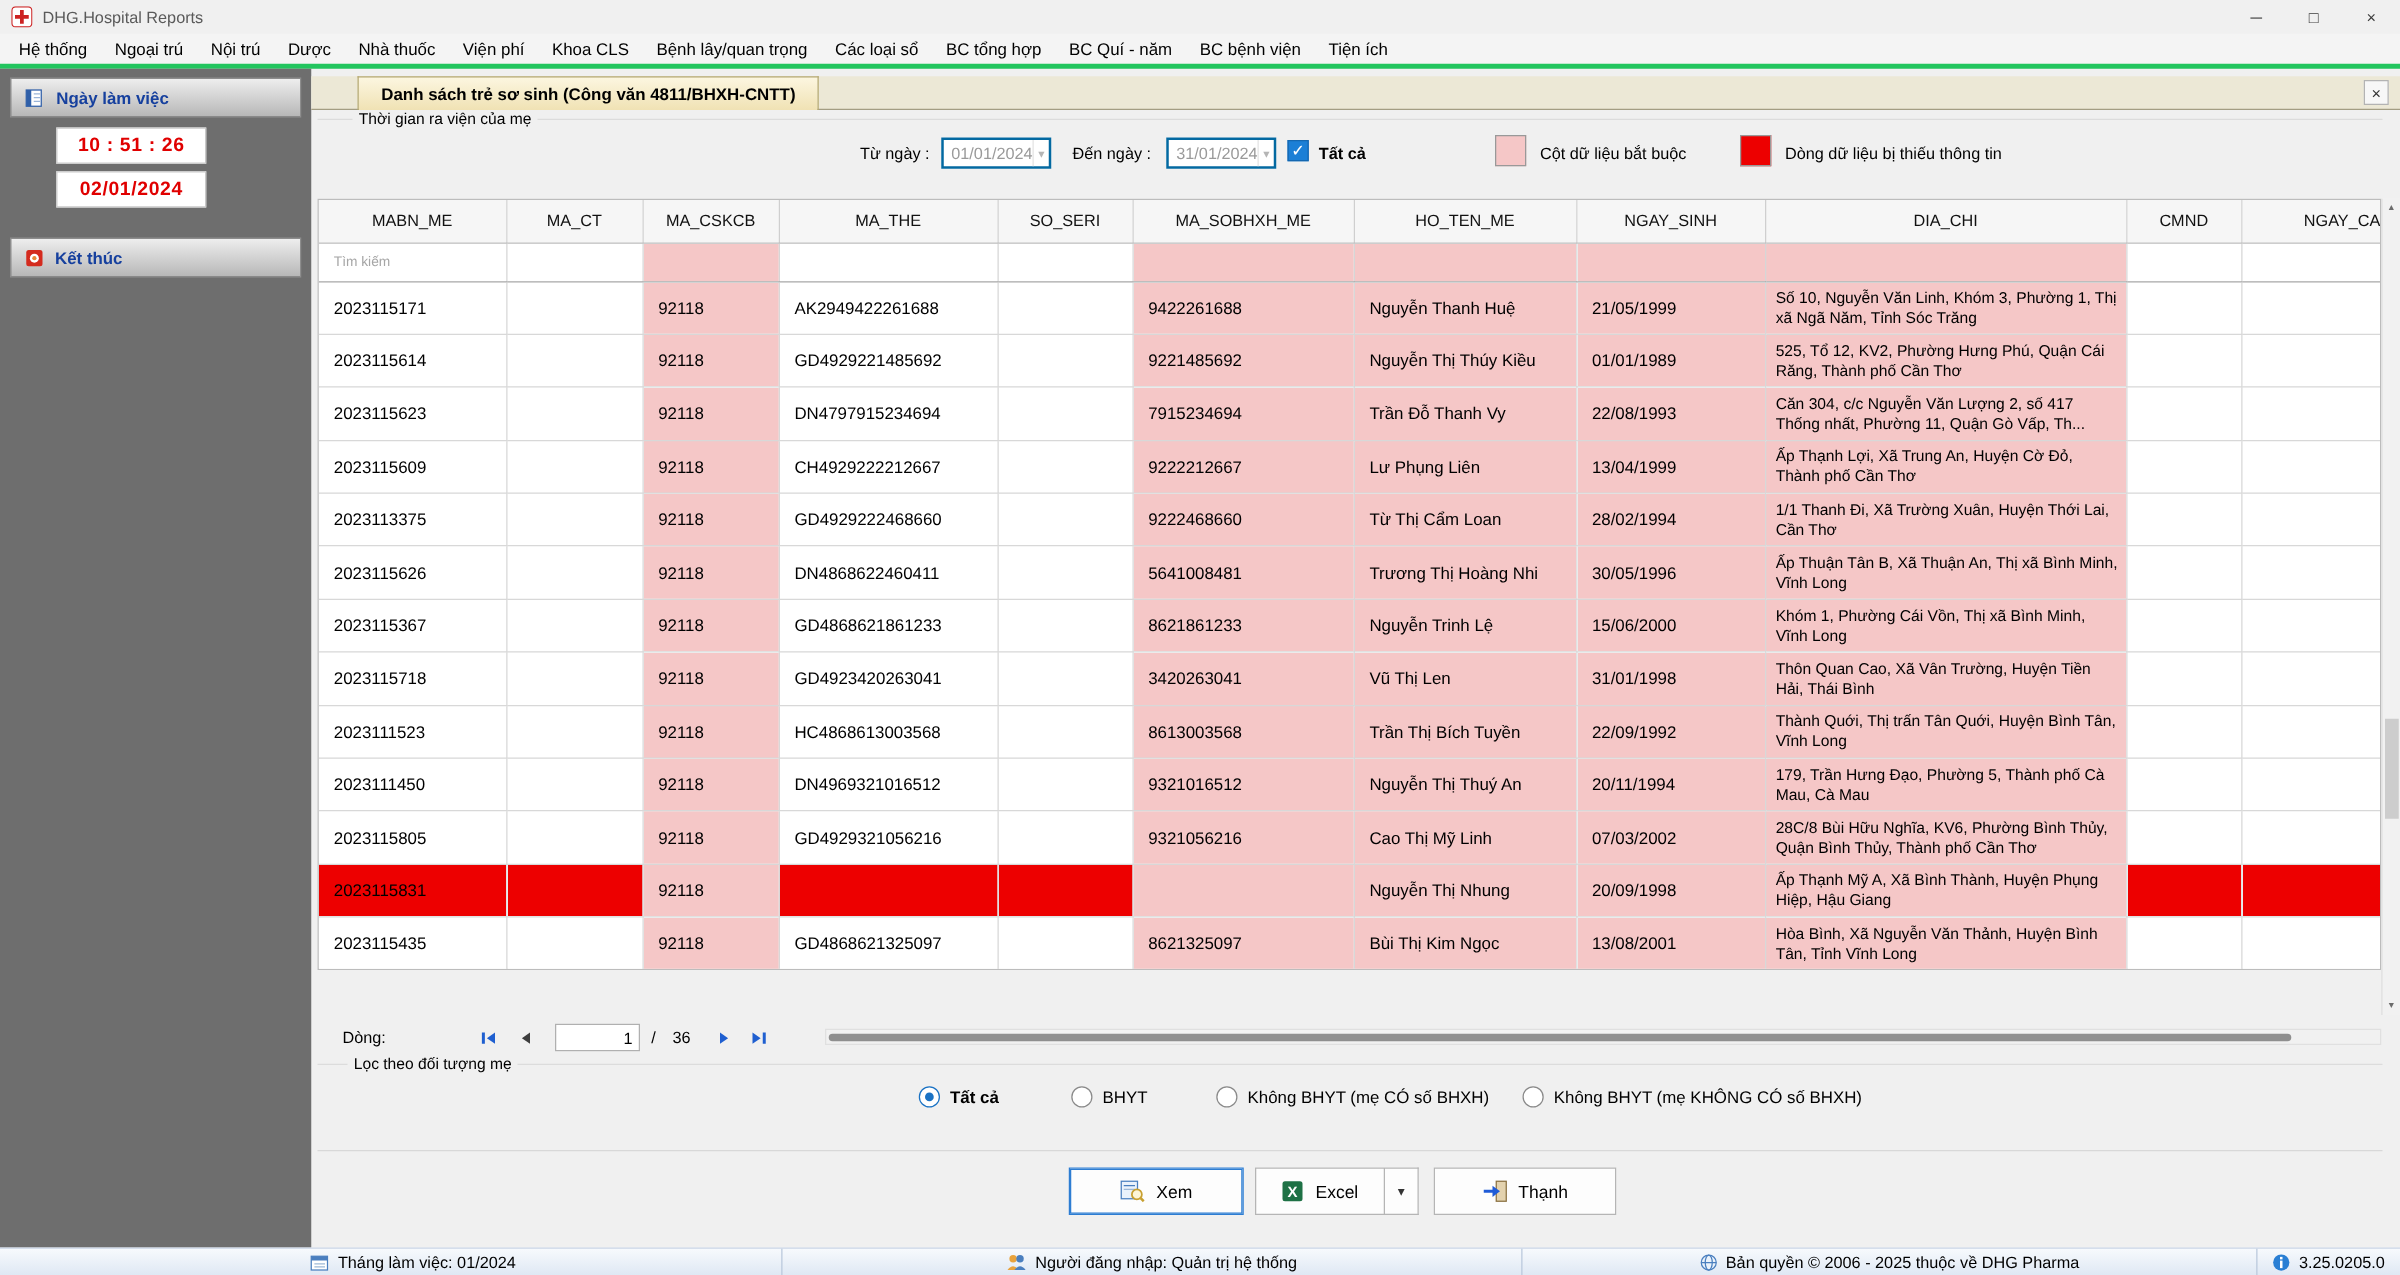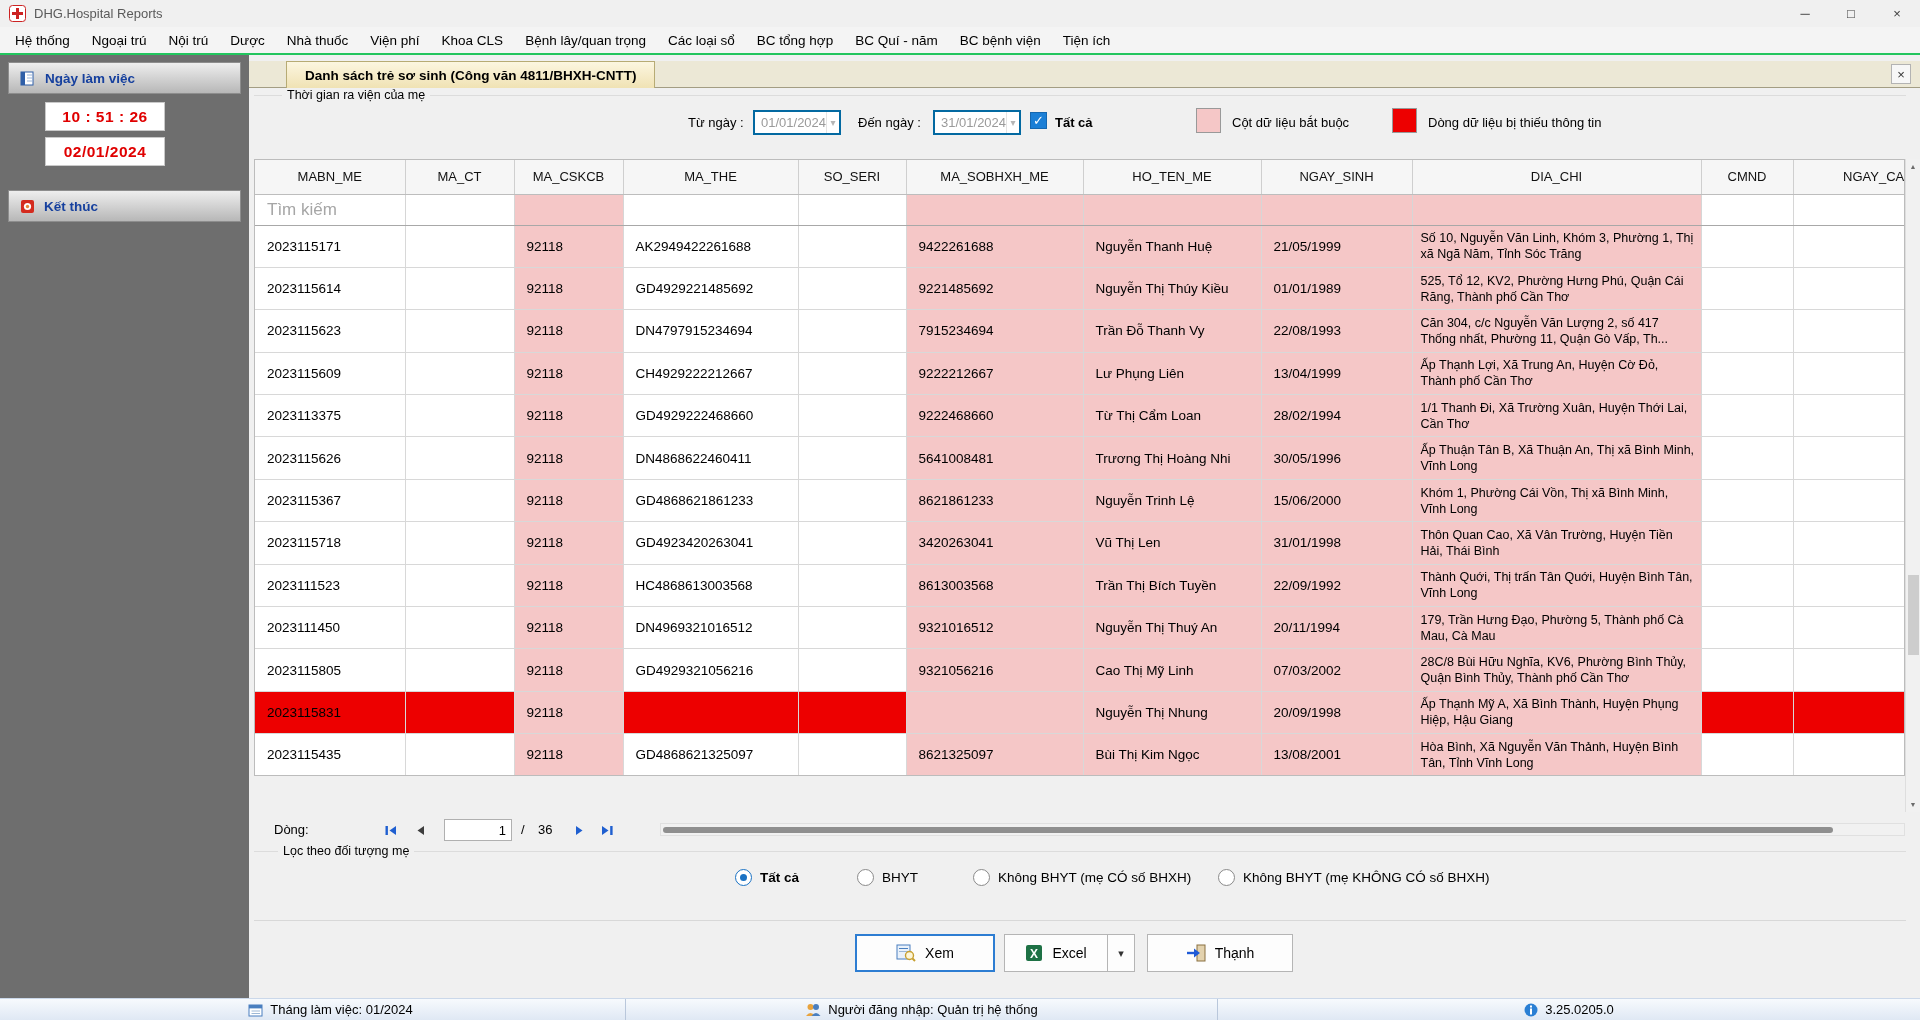--- a/index.html
+++ b/index.html
@@ -7,21 +7,21 @@
   body { position:relative; background:#f0f0f0; font-family:"Liberation Sans", sans-serif; font-size:13px; color:#000; }
 
   
   .titlebar { position:absolute; left:0; top:0; width:100%; height:27px; background:#f0f0f0; display:flex; align-items:center; }
   .app-icon { margin-left:9px; width:17px; height:17px; }
   .title-text { margin-left:8px; font-size:13px; color:#5a5a5a; }
   .win-controls { margin-left:auto; display:flex; height:100%; }
   .win-btn { width:46px; height:100%; display:flex; align-items:center; justify-content:center; font-size:13px; color:#3c3c3c; }
 
   
-  .menubar { position:absolute; left:0; top:27px; width:100%; height:28px; background:#f4f4f4; border-bottom:2px solid #22c55e; display:flex; align-items:center; padding-left:4px; }
+  .menubar { position:absolute; left:0; top:27px; width:100%; height:28px; background:#f4f4f4; border-bottom:4px solid #22c55e; display:flex; align-items:center; padding-left:4px; }
   .mi { padding:0 11px; height:100%; display:flex; align-items:center; font-size:13.5px; }
 
   
   .sidebar { position:absolute; left:0; top:55px; width:249px; height:943px; background:#6e6e6e; }
   .panel-hdr { position:absolute; left:8px; width:233px; height:32px; background:linear-gradient(#eeeeee,#b7b7b7); border:1px solid #8d8d8d; display:flex; align-items:center; gap:9px; padding-left:11px; font-weight:bold; font-size:13.5px; color:#16409e; }
   .hdr-workday { top:7px; } .hdr-end { top:135px; }
   .valbox { position:absolute; left:45px; width:120px; height:29px; background:#ffffff; border:1px solid #c9c9c9; display:flex; align-items:center; justify-content:center; color:#e00000; font-weight:bold; font-size:15.5px; letter-spacing:.5px; }
   .clockbox { top:47px; } .datebox { top:82px; }
 
   
@@ -37,21 +37,21 @@
   .dateinput { position:absolute; width:88px; height:25px; background:#fff; border:2px solid #0369a1; display:flex; align-items:center; }
   .dateinput .val { flex:1; padding-left:6px; font-size:13px; color:#9a9a9a; }
   .dateinput .dd { width:18px; height:100%; border-left:1px solid #e4e4e4; display:flex; align-items:center; justify-content:center; font-size:10px; color:#b5b5b5; }
   .checkbox { position:absolute; width:17px; height:17px; background:#1b7fd6; border:1px solid #1467b0; color:#fff; font-size:13px; line-height:15px; text-align:center; }
   .swatch { position:absolute; width:25px; height:25px; border:1px solid #999; }
 
   
   .gridwrap { position:absolute; left:254px; top:159px; width:1651px; height:617px; background:#fff; border:1px solid #bcbcbc; overflow:hidden; }
   table.grid { border-collapse:collapse; table-layout:fixed; width:1708px; }
   th.gh { height:34px; background:#f6f6f6; border-right:1px solid #cfcfcf; border-bottom:1px solid #bdbdbd; font-size:13px; font-weight:normal; text-align:center; color:#111; white-space:nowrap; overflow:hidden; }
-  td.sc { height:31px; background:#fff; border-right:1px solid #d6d6d6; border-bottom:1px solid #a8a8a8; font-size:17px; color:#a6a6a6; padding-left:12px; white-space:nowrap; overflow:hidden; }
+  td.sc { height:31px; background:#fff; border-right:1px solid #d6d6d6; border-bottom:1px solid #a8a8a8; font-size:11px; color:#a6a6a6; padding-left:12px; white-space:nowrap; overflow:hidden; }
   td.sc.req { background:#f5c7c7; }
   td.dc { height:42.4px; background:#fff; border-right:1px solid #d8d8d8; border-bottom:1px solid #d8d8d8; font-size:13.5px; padding-left:12px; white-space:nowrap; overflow:hidden; }
   td.dc.req { background:#f5c7c7; }
   td.dc.miss { background:#ed0000; }
   td.dc.addr { white-space:normal; font-size:12.5px; line-height:1.28; padding:3px 6px 3px 8px; }
 
   
   .vscroll { position:absolute; left:1905px; top:159px; width:15px; height:653px; background:#f1f1f1; border-left:1px solid #dedede; }
   .vscroll .arr { height:15px; display:flex; align-items:center; justify-content:center; font-size:7px; color:#6b6b6b; }
   .vscroll .arr.dn { position:absolute; bottom:0; left:0; width:100%; }
@@ -485,20 +485,28 @@
   </div>
   <div class="sb-sec sb2">
     <svg width="16" height="14" viewBox="0 0 16 14">
       <circle cx="5.5" cy="4" r="3" fill="#e8a33d"></circle>
       <path d="M1,13 q4.5,-6 9,0 z" fill="#e8a33d"></path>
       <circle cx="11" cy="4" r="3" fill="#4a7fbf"></circle>
       <path d="M6.5,13 q4.5,-6 9,0 z" fill="#4a7fbf"></path>
     </svg>
     <span>Người đăng nhập: Quản trị hệ thống</span>
   </div>
+  <div class="sb-sec sb3">
+    <svg width="14" height="14" viewBox="0 0 14 14">
+      <circle cx="7" cy="7" r="6" fill="#eaf2fb" stroke="#4a7fbf"></circle>
+      <ellipse cx="7" cy="7" rx="2.8" ry="6" fill="none" stroke="#4a7fbf"></ellipse>
+      <line x1="1" y1="7" x2="13" y2="7" stroke="#4a7fbf"></line>
+    </svg>
+    <span>Bản quyền © 2006 - 2025 thuộc về DHG Pharma</span>
+  </div>
   <div class="sb-sec sb4">
     <svg width="14" height="14" viewBox="0 0 14 14">
       <circle cx="7" cy="7" r="6.5" fill="#2a7fd4"></circle>
       <rect x="6" y="5.5" width="2" height="6" fill="#ffffff"></rect>
       <rect x="6" y="2.5" width="2" height="2" fill="#ffffff"></rect>
     </svg>
     <span>3.25.0205.0</span>
   </div>
 </div>
 

